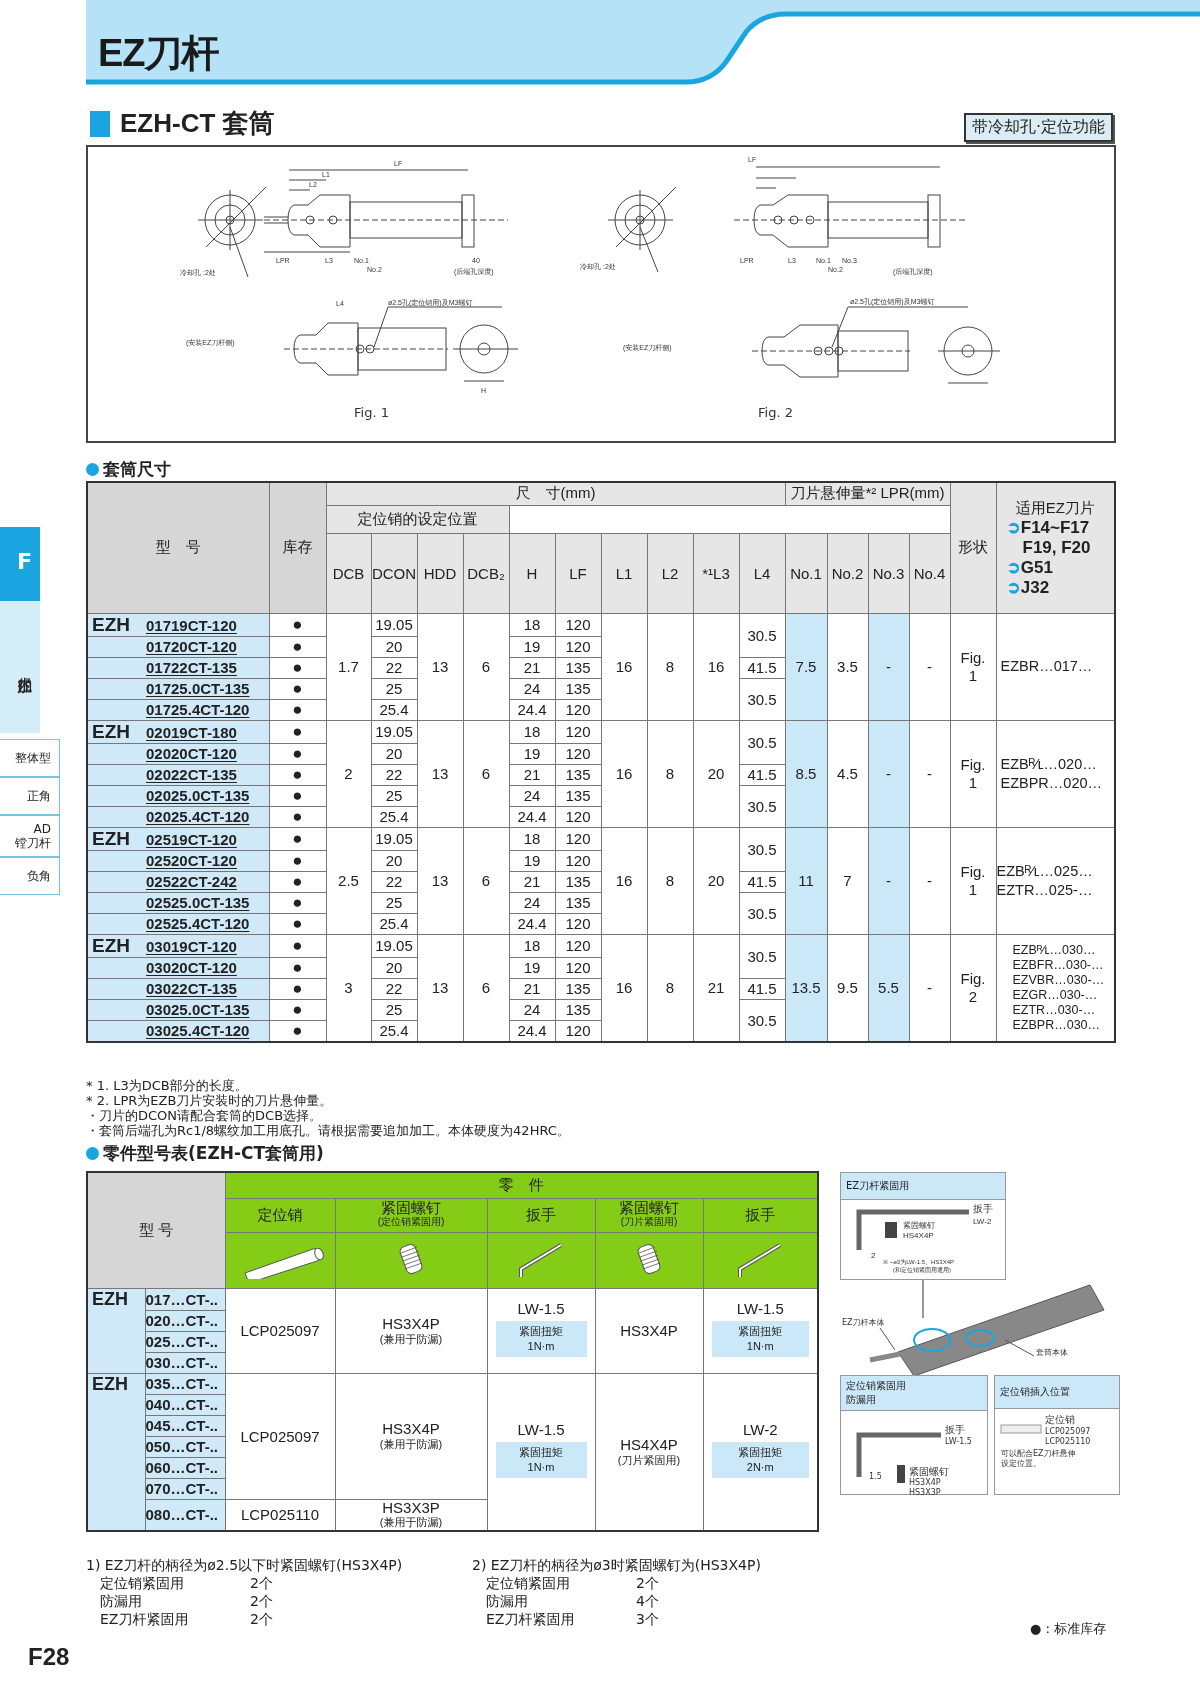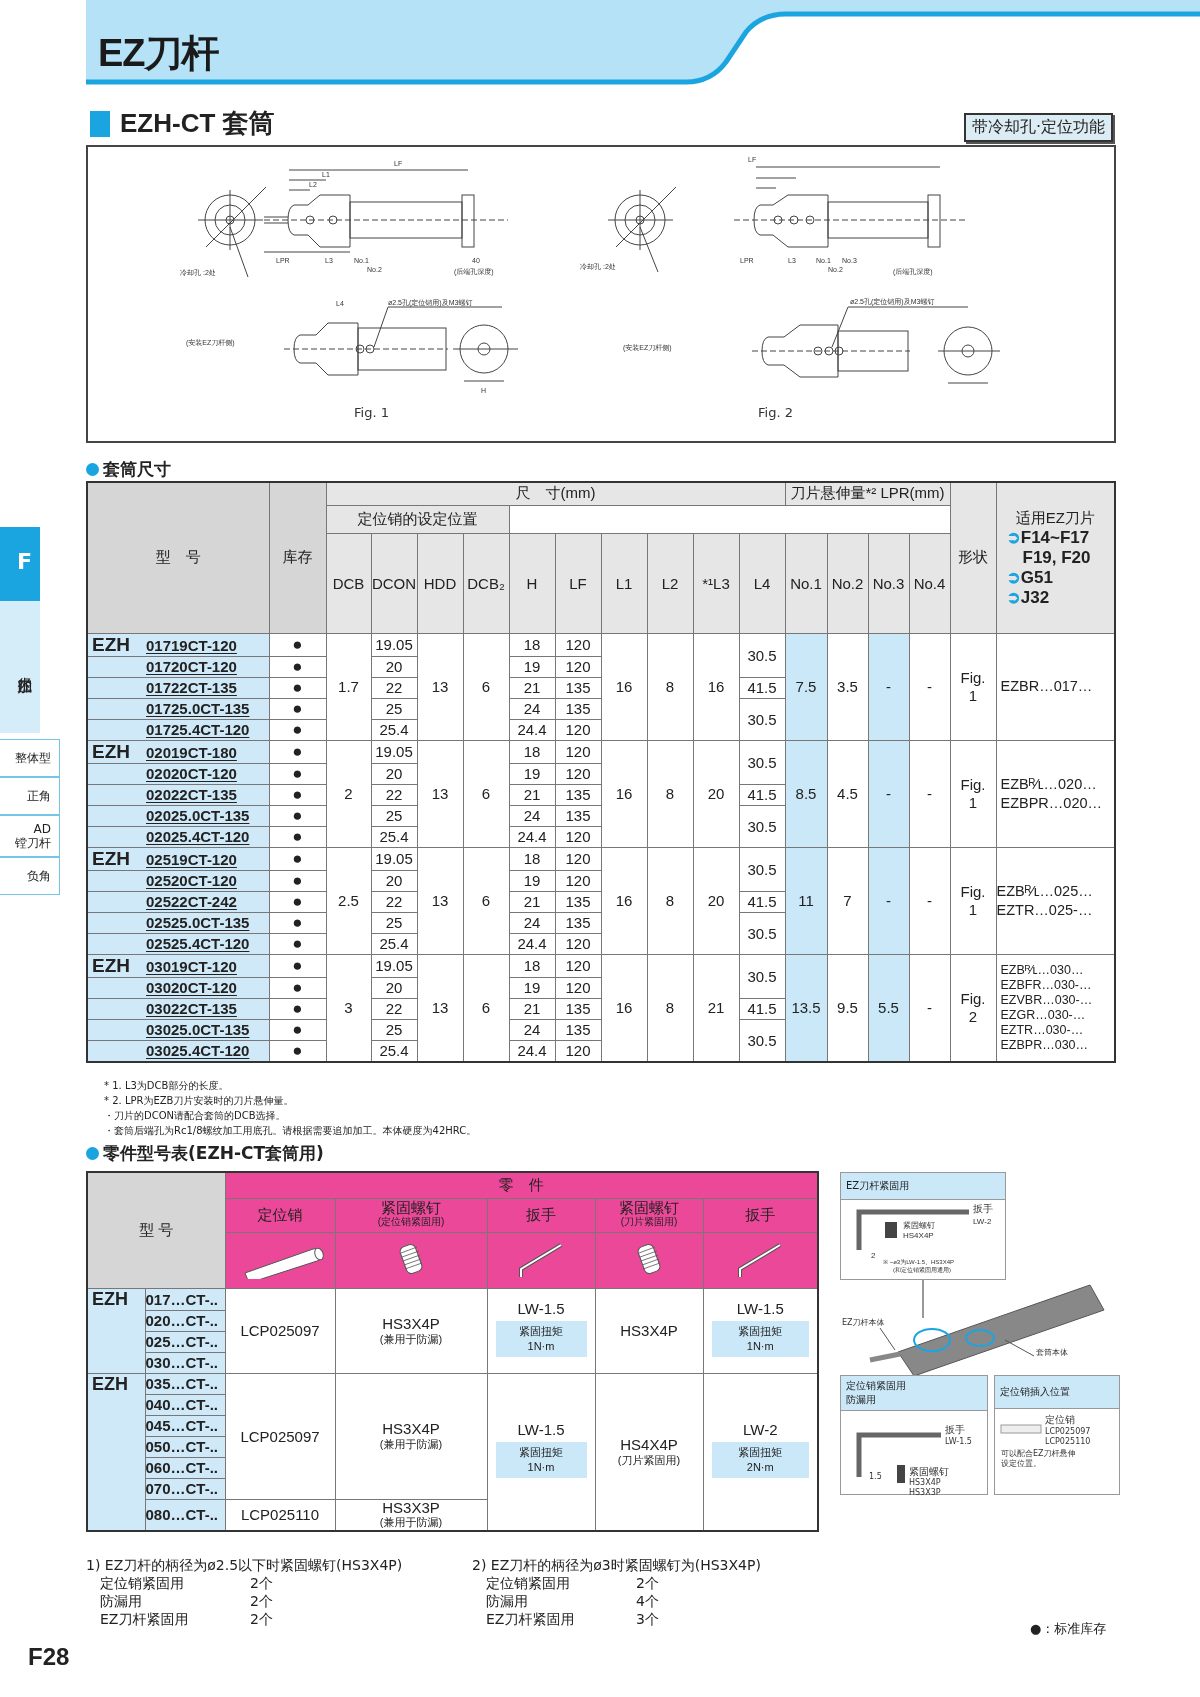--- a/index.html
+++ b/index.html
@@ -19,23 +19,23 @@
 .t1{left:86px;top:481px;width:1030px;border:2px solid #333}
 .t1 th{background:#e6e6e6;font-size:15px}
 .gray{background:#d6d6d6 !important}
 .mdl{background:#cfe9f8;text-align:left;font-weight:bold;font-size:15px}
 .mdl .ser{display:inline-block;width:58px;font-size:19px;padding-left:4px}
 .mdl .num{text-decoration:underline;text-underline-offset:2px}
 .blu{background:#cbe8f8}
 .sidebar-tab{position:absolute;left:0;top:527px;width:40px;height:74px;background:#1ba5e0;color:#fff;font-size:22px;font-weight:bold;text-align:right;padding:22px 8px 0 0}
 .sidebar-cat{position:absolute;left:0;top:601px;width:40px;height:132px;background:#d4edf9;font-size:15px;writing-mode:vertical-rl;text-align:center;padding:14px 6px;letter-spacing:1px}
 .sidebar-item{position:absolute;left:0;width:60px;border:1px solid #76c4e8;border-left:none;background:#fff;font-size:12px;text-align:right;padding-right:8px;display:flex;align-items:center;justify-content:flex-end;line-height:14px}
-.notes{position:absolute;left:104px;top:1078px;font-size:10px;line-height:15px}
+.notes{position:absolute;left:86px;top:1078px;font-size:13px;line-height:15px}
 .t2{left:86px;top:1171px;width:733px;border:2px solid #333}
-.t2 th{background:#ec4899}
+.t2 th{background:#84cc16}
 .torque{background:#cbe8f8;font-size:11px;margin:4px 8px;padding:3px 0;line-height:15px}
 .foot{position:absolute;font-size:14px;line-height:18px}
 .pg{position:absolute;left:28px;top:1643px;font-size:24px;font-weight:bold;font-family:"Liberation Sans",sans-serif}
 .dg{position:absolute;border:1px solid #999;background:#fff;font-size:10px}
 .dg .dh{background:#cbe8f8;padding:6px 5px;border-bottom:1px solid #999}
 </style>
 </head>
 <body>
 
 <div class="hdr"></div>
@@ -193,21 +193,21 @@
       <div>适用EZ刀片</div>
       <div style="font-weight:bold;font-size:17px;text-align:left;padding-left:10px"><span style="color:#1ba5e0">➲</span><span>F14~F17</span></div>
       <div style="font-weight:bold;font-size:17px;text-align:left;padding-left:26px">F19, F20</div>
       <div style="font-weight:bold;font-size:17px;text-align:left;padding-left:10px"><span style="color:#1ba5e0">➲</span><span>G51</span></div>
       <div style="font-weight:bold;font-size:17px;text-align:left;padding-left:10px"><span style="color:#1ba5e0">➲</span><span>J32</span></div>
     </th>
   </tr>
   <tr style="height:28px">
         <th colspan="4">定位销的设定位置</th>
       </tr>
-  <tr style="height:100px" id="t1cols">
+  <tr style="height:80px" id="t1cols">
         <th>DCB</th>
         <th>DCON</th>
         <th>HDD</th>
         <th>DCB₂</th>
         <th>H</th>
         <th>LF</th>
         <th>L1</th>
         <th>L2</th>
         <th>*¹L3</th>
         <th>L4</th>
@@ -391,21 +391,21 @@
         <td rowspan="5">16</td>
         <td rowspan="5">8</td>
         <td rowspan="5">21</td>
         <td rowspan="2">30.5</td>
         <td rowspan="5" class="blu">13.5</td>
         <td rowspan="5">9.5</td>
         <td rowspan="5" class="blu">5.5</td>
         <td rowspan="5">-</td>
         <td rowspan="5" style="white-space: pre-line; line-height: 18px;">Fig.
 2</td>
-        <td rowspan="5" style="text-align: left; padding-left: 4px; font-size: 12.5px; line-height: 15px;">
+        <td rowspan="5" style="text-align: left; padding-left: 16px; font-size: 12.5px; line-height: 15px;">
           <div>EZBᴿ⁄ʟ…030…</div>
           <div>EZBFR…030-…</div>
           <div>EZVBR…030-…</div>
           <div>EZGR…030-…</div>
           <div>EZTR…030-…</div>
           <div>EZBPR…030…</div>
         </td>
       </tr>
       <tr style="height: 21px;">
         <td class="mdl"><span class="ser"></span><span class="num">03020CT-120</span></td>

